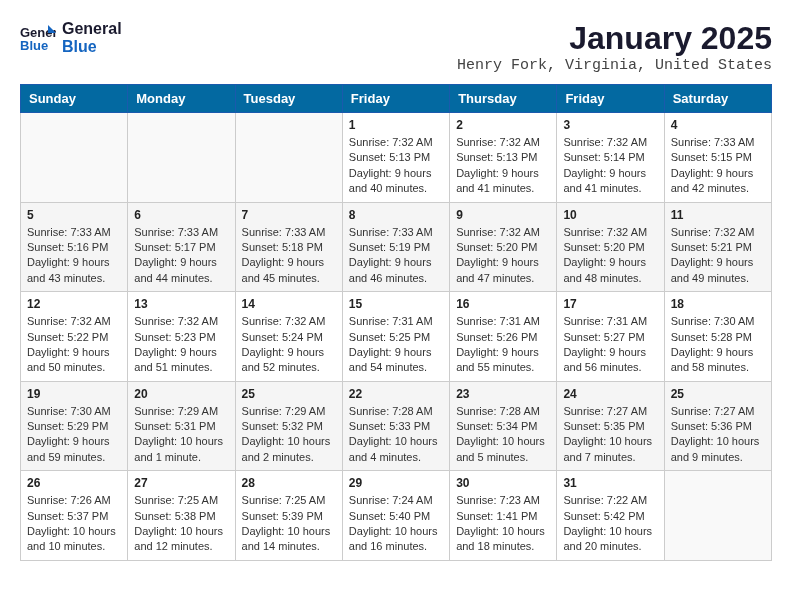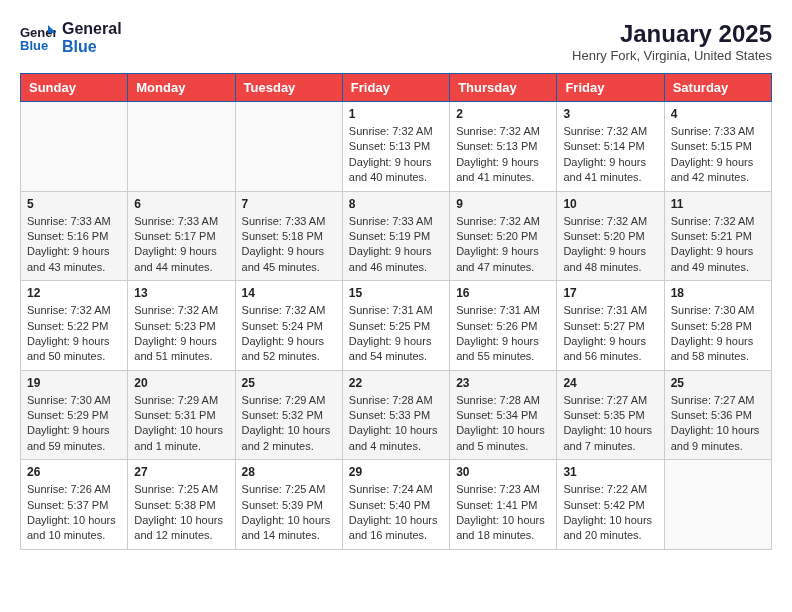--- a/index.html
+++ b/index.html
@@ -22,35 +22,36 @@
       gap: 6px;
     }
     .logo-icon {
       width: 36px;
       height: 30px;
     }
     .title-area {
       text-align: right;
     }
     .calendar-title {
-      font-size: 24px;
+      font-size: 32px;
       font-weight: bold;
       color: #1a1a2e;
     }
     .calendar-subtitle {
-      font-size: 13px;
+      font-size: 15px;
       color: #444;
+      font-family: Liberation Mono, monospace;
     }
     .calendar-table {
       width: 100%;
       border-collapse: collapse;
       border: 1px solid #ccc;
     }
     .calendar-table th {
-      background-color: #ef4444;
+      background-color: #0369a1;
       color: #fff;
       text-align: left;
       padding: 6px 8px;
       font-size: 13px;
       font-weight: bold;
       border: 1px solid #1a5aad;
     }
     .calendar-table td {
       border: 1px solid #ccc;
       vertical-align: top;

